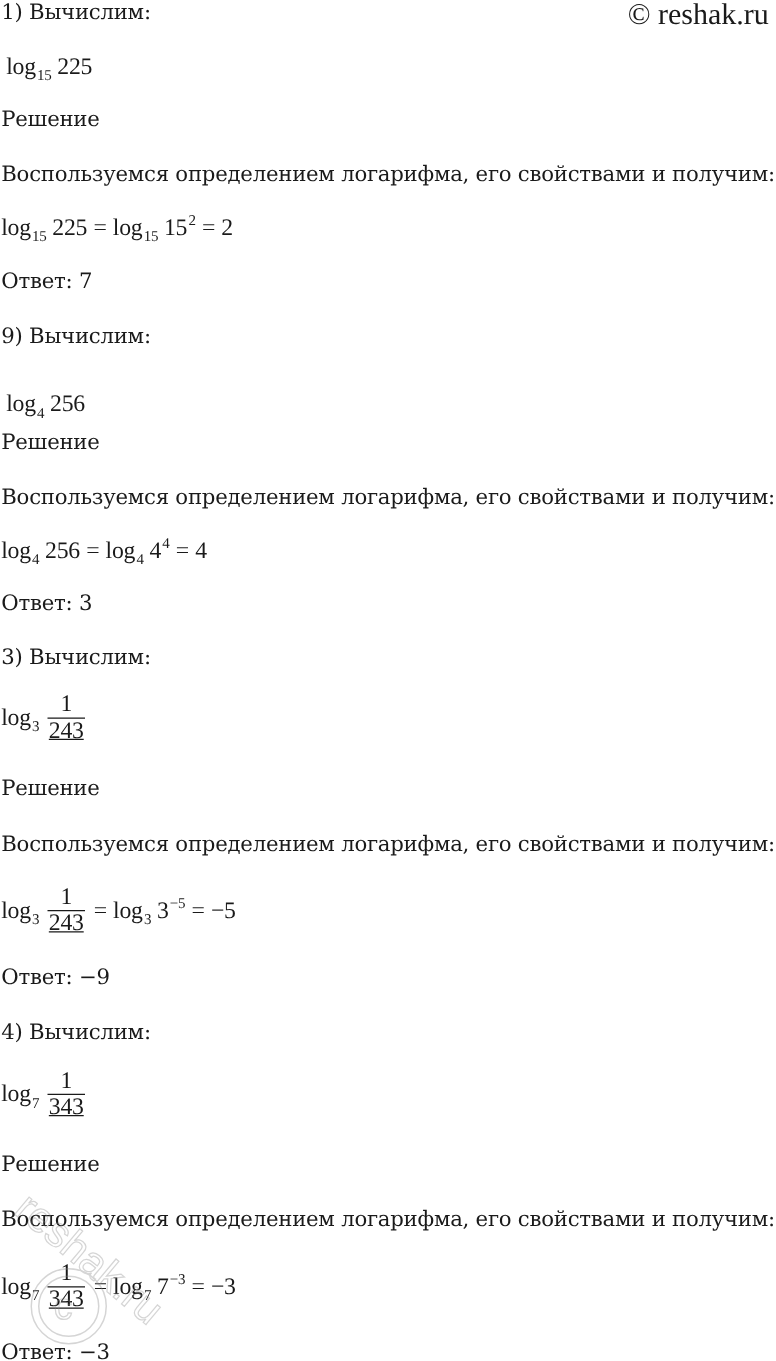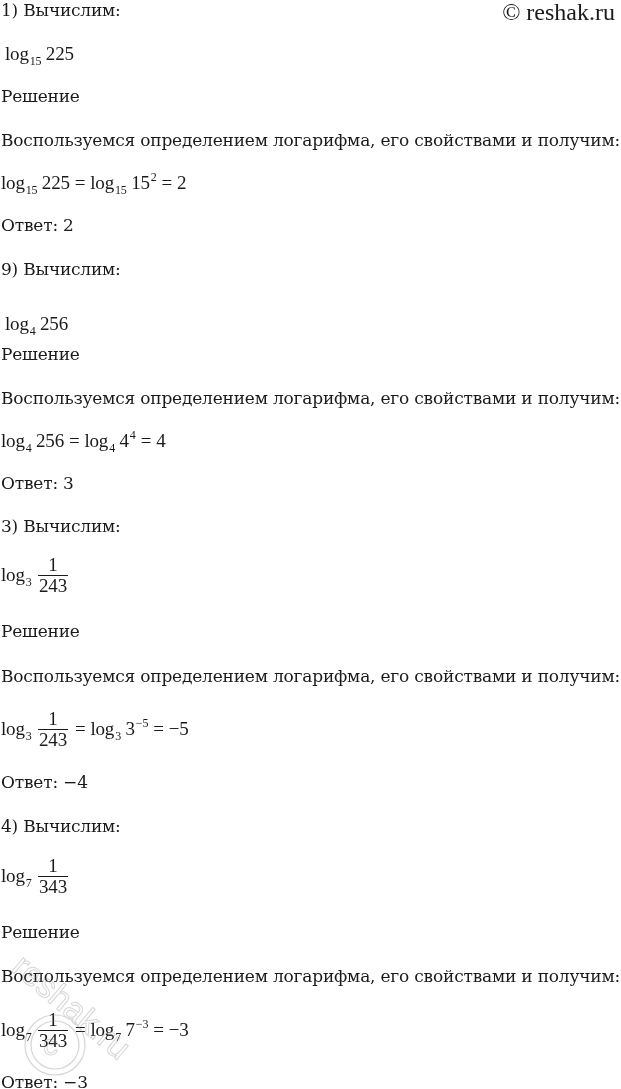--- a/index.html
+++ b/index.html
@@ -8,42 +8,42 @@
       font-family: "DejaVu Serif", "Liberation Serif", serif;
       color: #1a1a1a; font-size: 17px;
     }
     .line { position: absolute; left: 1px; white-space: nowrap; line-height: 20px; letter-spacing: -0.2px; text-align: right; }
     .watermark-top { position: absolute; right: 6px; top: -1px; font-family: "Liberation Serif", serif; font-size: 24px; white-space: nowrap; }
     .math { font-family: "Liberation Serif", "DejaVu Serif", serif; font-size: 19px; }
     .sub { font-size: 12px; position: relative; top: 5px; margin-left: 1px; }
     .sup { font-size: 12px; position: relative; top: -8px; margin-left: 1px; }
     .frac { display: inline-flex; flex-direction: column; align-items: center; vertical-align: middle; margin: 0 2px; position: relative; top: -1px; }
     .frac .num { line-height: 20px; padding: 0 1px; }
-    .frac .den { line-height: 20px; border-top: 1.3px solid #1a1a1a; padding: 0 1px; }
+    .frac .den { line-height: 20px; border-top: 1.3px solid #1a1a1a; padding: 0 1px; text-decoration: underline; }
     .op { margin: 0 5px; }
     .wm-diag {
       position: absolute; left: 10px; top: 950px; width: 170px; height: 130px;
       pointer-events: none; opacity: 0.35;
     }
   </style>
 </head>
 <body>
 
 <div class="watermark-top">© reshak.ru</div>
 
 <div class="line" style="top:0px">1) Вычислим:</div>
 <div class="line math" style="top:44px; left:5px">
   <span>log</span><span class="sub">15</span>&nbsp;<span>225</span>
 </div>
 <div class="line" style="top:86px">Решение</div>
 <div class="line" style="top:130px">Воспользуемся определением логарифма, его свойствами и получим:</div>
 <div class="line math" style="top:173px">
   <span>log</span><span class="sub">15</span>&nbsp;<span>225</span><span class="op">=</span><span>log</span><span class="sub">15</span>&nbsp;<span>15</span><span class="sup">2</span><span class="op">=</span><span>2</span>
 </div>
-<div class="line" style="top:215px">Ответ: 2</div>
+<div class="line" style="top:215px">Ответ: 7</div>
 
 <div class="line" style="top:259px">9) Вычислим:</div>
 <div class="line math" style="top:314px; left:5px">
   <span>log</span><span class="sub">4</span>&nbsp;<span>256</span>
 </div>
 <div class="line" style="top:344px">Решение</div>
 <div class="line" style="top:388px">Воспользуемся определением логарифма, его свойствами и получим:</div>
 <div class="line math" style="top:431px">
   <span>log</span><span class="sub">4</span>&nbsp;<span>256</span><span class="op">=</span><span>log</span><span class="sub">4</span>&nbsp;<span>4</span><span class="sup">4</span><span class="op">=</span><span>4</span>
 </div>
@@ -59,21 +59,21 @@
 </div>
 <div class="line" style="top:621px">Решение</div>
 <div class="line" style="top:666px">Воспользуемся определением логарифма, его свойствами и получим:</div>
 <div class="line math" style="top:709px; line-height:40px">
   <span>log</span><span class="sub">3</span>
   <span class="frac">
       <span class="num">1</span>
       <span class="den">243</span>
     </span><span class="op">=</span><span>log</span><span class="sub">3</span>&nbsp;<span>3</span><span class="sup">−5</span><span class="op">=</span><span>−5</span>
 </div>
-<div class="line" style="top:772px">Ответ: −4</div>
+<div class="line" style="top:772px">Ответ: −9</div>
 
 <div class="line" style="top:816px">4) Вычислим:</div>
 <div class="line math" style="top:856px; line-height:40px">
   <span>log</span><span class="sub">7</span>
   <span class="frac">
       <span class="num">1</span>
       <span class="den">343</span>
     </span>
 </div>
 <div class="line" style="top:922px">Решение</div>

